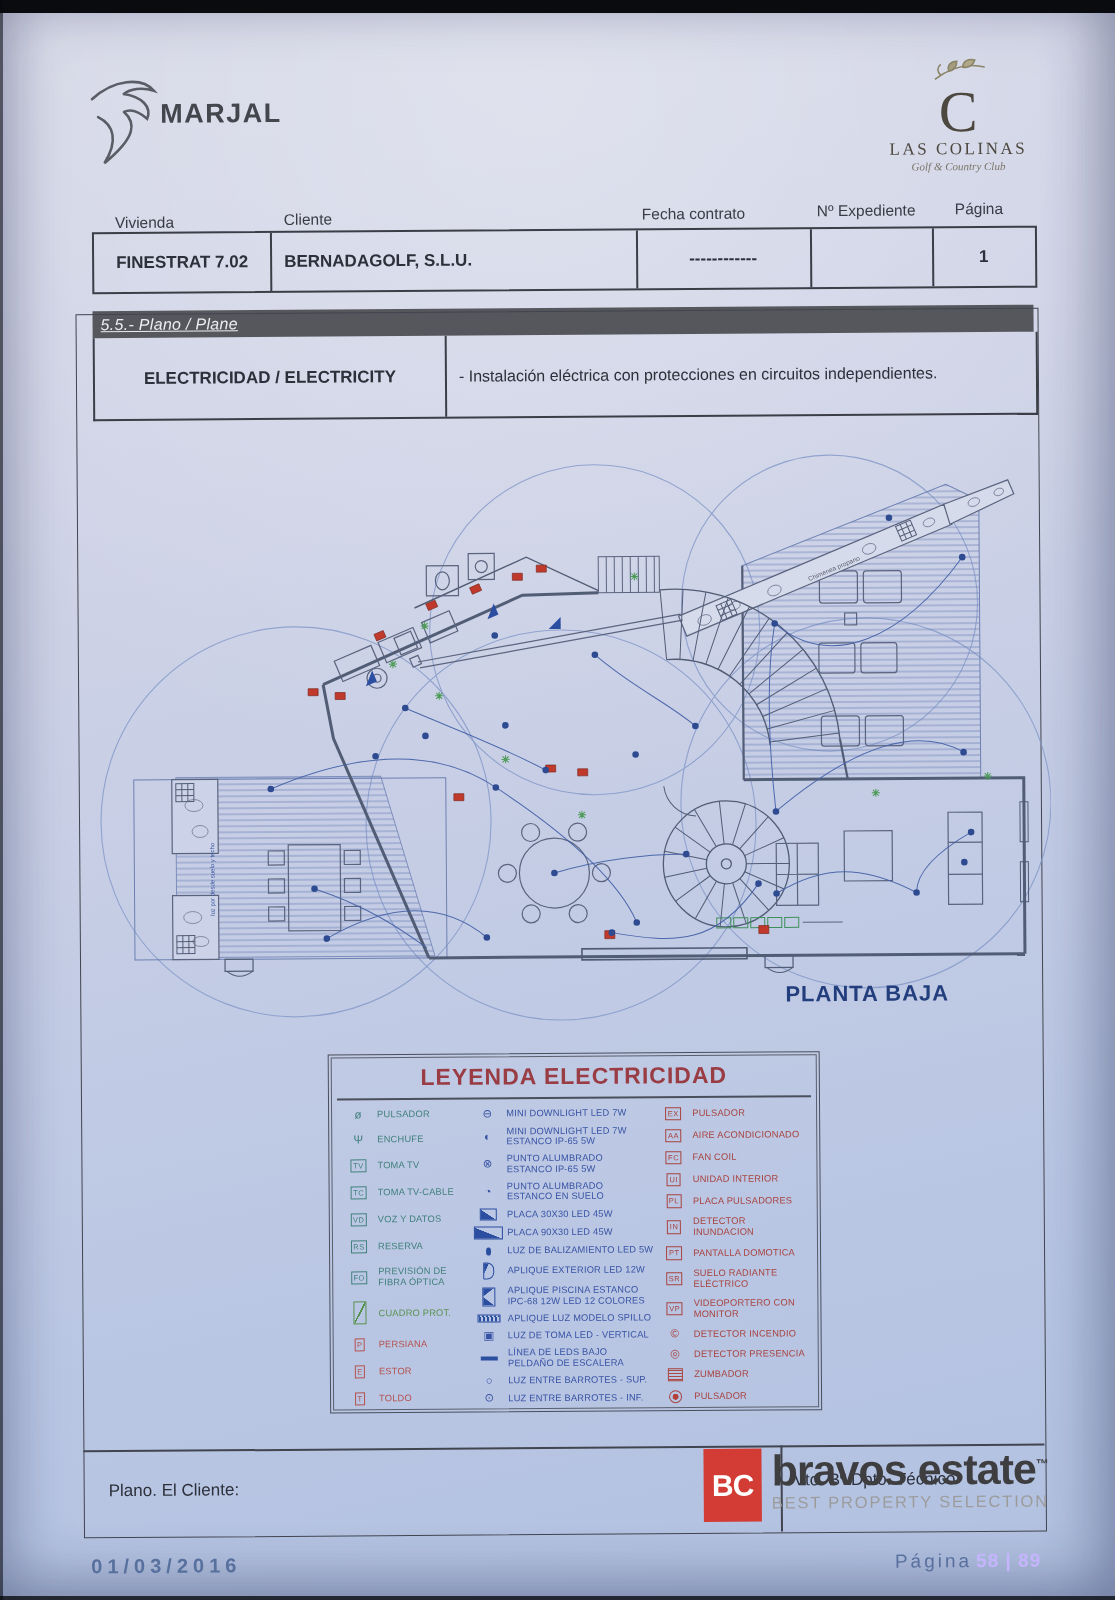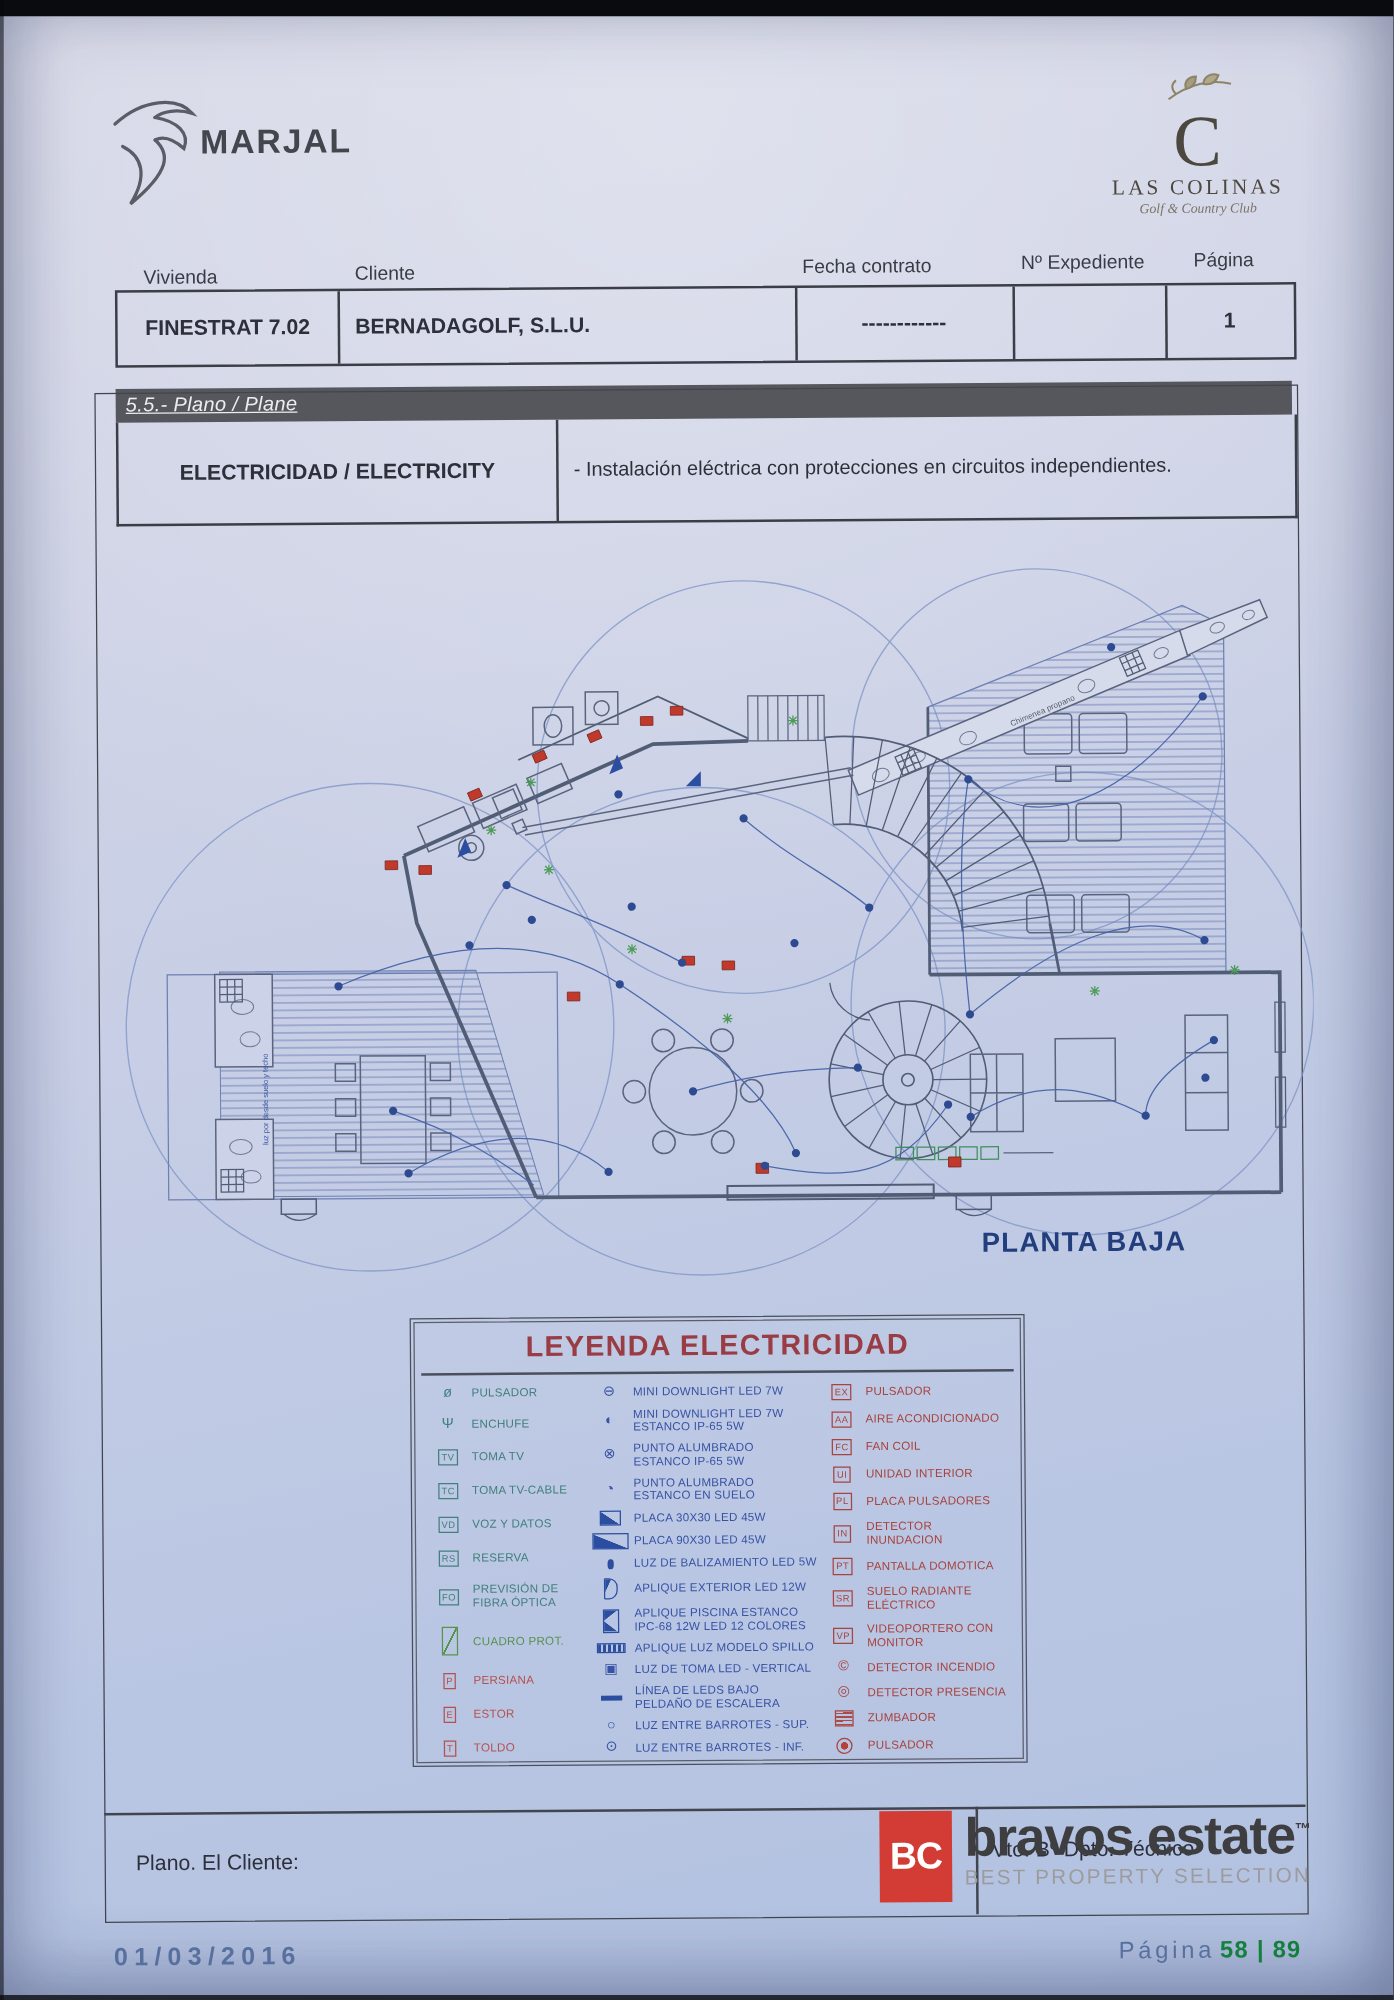--- a/index.html
+++ b/index.html
@@ -80,21 +80,21 @@
   .bravos{position:absolute;left:698px;top:1450px;display:flex;align-items:flex-start;}
   .bc-badge{width:58px;height:73px;background:#d23c34;color:#fff;display:flex;align-items:center;justify-content:center;font-size:30px;font-weight:bold;letter-spacing:-1px;}
   .bv-text{margin-left:10px;}
   .bv-name{font-size:43px;font-weight:bold;color:#3e3e40;letter-spacing:-1px;line-height:1.05;white-space:nowrap;}
   .bv-tm{font-size:13px;vertical-align:super;color:#3e3e40;}
   .bv-tag{font-size:16.5px;color:#9c9c9c;letter-spacing:1.8px;margin-top:0px;white-space:nowrap;}
 
   
   .f-date{position:absolute;left:85px;top:1552px;font-size:20px;font-weight:bold;letter-spacing:5px;color:#58709e;}
   .f-page{position:absolute;right:80px;top:1553px;font-size:19px;color:#58709e;letter-spacing:3px;}
-  .f-page b{color:#15803d;letter-spacing:1px;margin-left:4px;}
+  .f-page b{color:#c4b5fd;letter-spacing:1px;margin-left:4px;}
 </style>
 </head>
 <body>
 
 <div class="scan">
   <div class="paper"></div>
   <div class="sheet">
 
     <div class="marjal">
       <svg width="240" height="100" viewBox="0 0 240 100">

